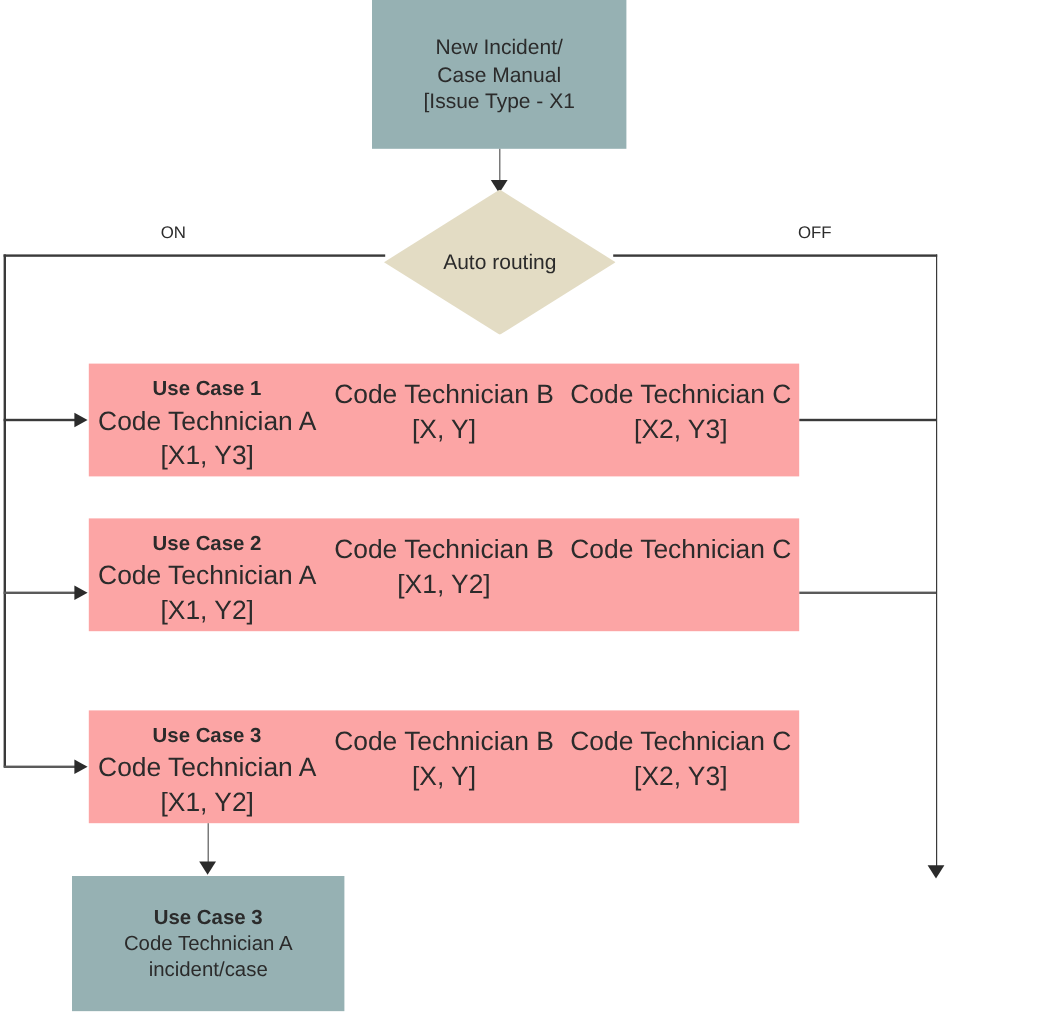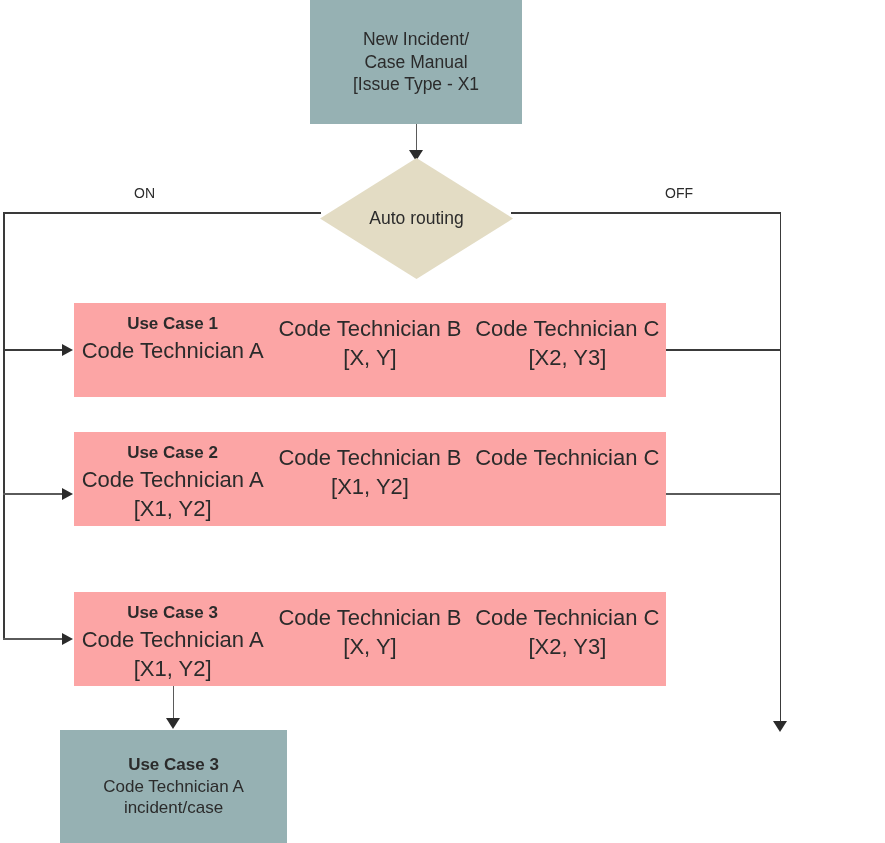--- a/index.html
+++ b/index.html
@@ -189,20 +189,21 @@
   <div class="arrow-down" style="left:773px; top:721px;"></div>
 
   <div class="conn h" style="left:666px; top:349px; width:114px;"></div>
   <div class="conn h thin" style="left:666px; top:493px; width:114px;"></div>
 
   <div class="usecase" id="usecase-1">
     <div class="uc-title-slot">Use Case 1</div>
     <div class="uc-cols">
       <div class="uc-col first">
         <span class="tech">Code Technician A</span>
+        <span class="code">[X1, Y3]</span>
       </div>
       <div class="uc-col">
         <span class="tech">Code Technician B</span>
         <span class="code">[X, Y]</span>
       </div>
       <div class="uc-col">
         <span class="tech">Code Technician C</span>
         <span class="code">[X2, Y3]</span>
       </div>
     </div>

